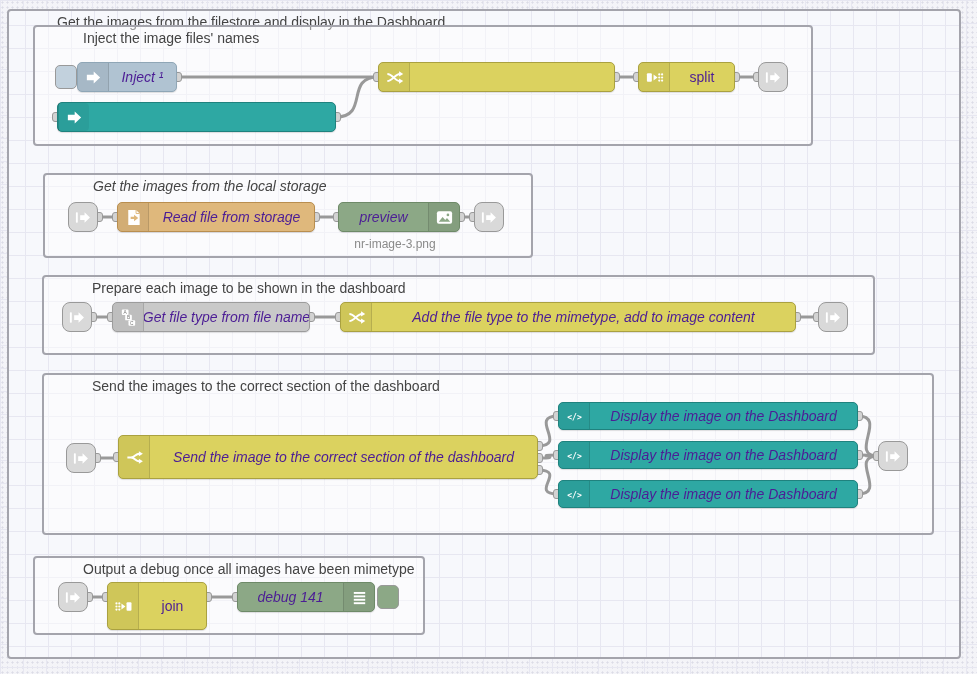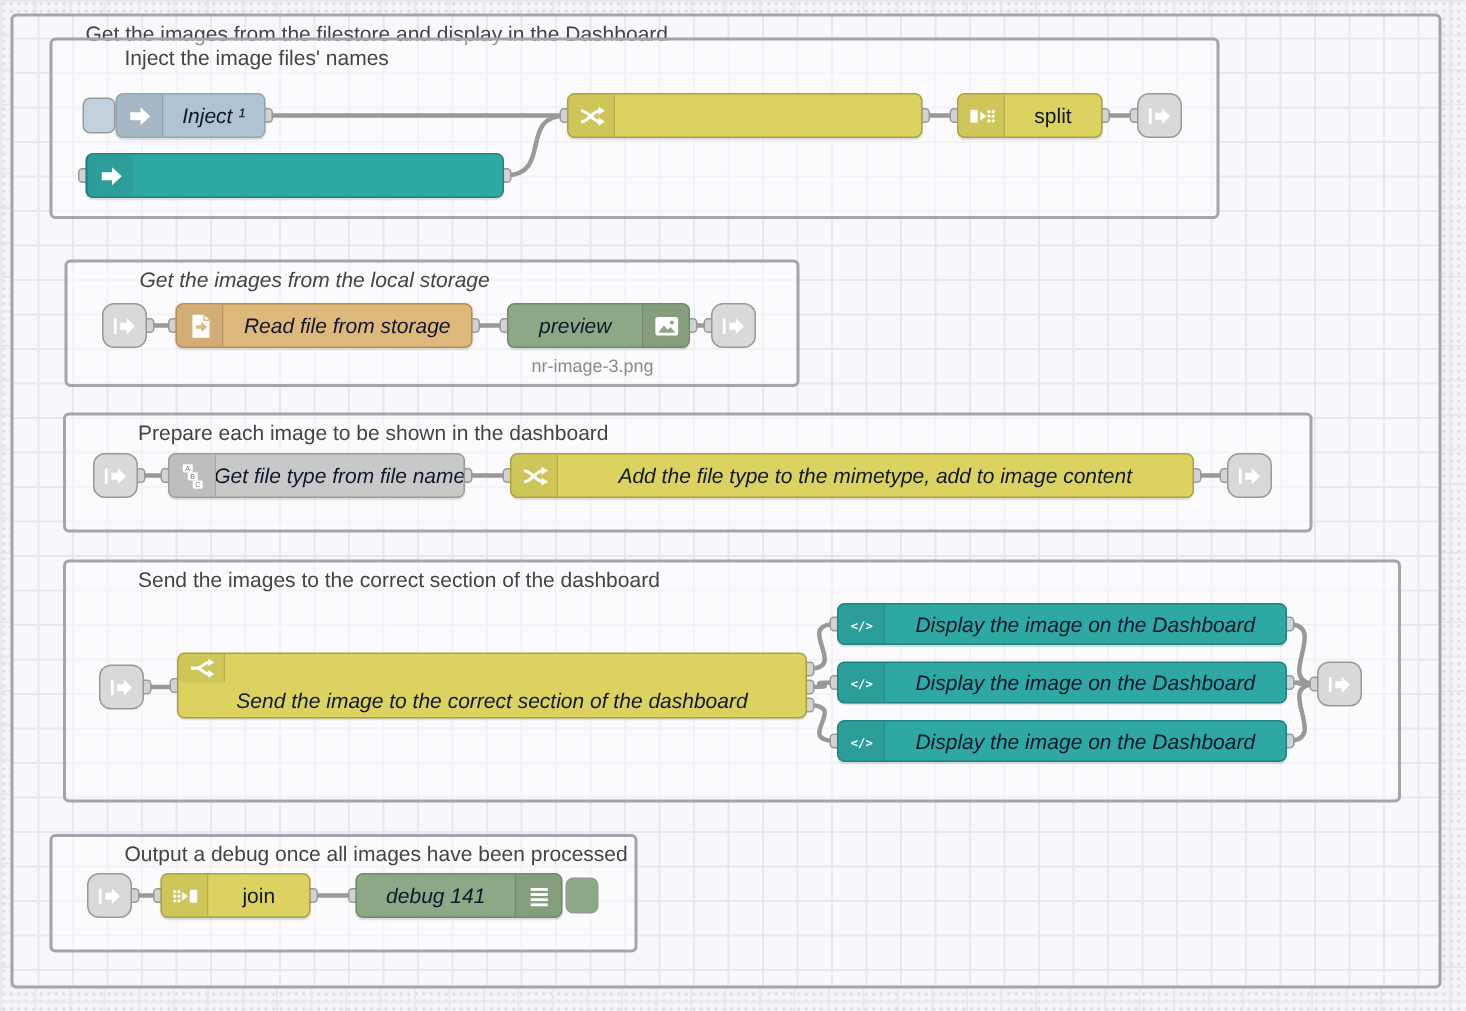--- a/index.html
+++ b/index.html
@@ -23,21 +23,21 @@
   }
   .group.inner{background:rgba(255,255,255,0.45);}
   .group-label{position:absolute;top:3px;left:8px;font-size:14px;color:#444;white-space:nowrap;margin-left:40px;}
   #wires{position:absolute;left:0;top:0;z-index:1;}
   #wires path{stroke:#999;stroke-width:3;fill:none;stroke-linecap:round;}
   .port{position:absolute;width:10px;height:10px;background:#d3d3d3;border:1px solid #999;border-radius:3px;box-sizing:border-box;z-index:2;}
   .node{position:absolute;display:flex;align-items:stretch;border-radius:5px;box-sizing:border-box;border:1px solid;box-shadow:0 1px 1px rgba(0,0,0,0.12);z-index:3;}
   .node .icon-region{width:30px;flex:none;display:flex;align-items:center;justify-content:center;background:rgba(0,0,0,0.055);}
   .icon-left{border-right:1px solid rgba(0,0,0,0.12);border-radius:4px 0 0 4px;}
   .icon-right{border-left:1px solid rgba(0,0,0,0.12);border-radius:0 4px 4px 0;}
-  .node .label{flex:1;display:flex;align-items:center;justify-content:center;font-size:14px;color:#0f172a;white-space:nowrap;padding:0 6px;overflow:hidden;}
+  .node .label{flex:1;display:flex;align-items:center;justify-content:center;font-size:14px;color:#4c1d95;white-space:nowrap;padding:0 6px;overflow:hidden;}
   .italic{font-style:italic;}
   .link-node{position:absolute;border-radius:8px;border:1.5px solid #999;background:#d9d9d9;box-sizing:border-box;display:flex;align-items:center;justify-content:center;z-index:3;}
   .btn{position:absolute;border:1.5px solid #999;border-radius:5px;box-sizing:border-box;z-index:3;}
   .status{position:absolute;font-size:12px;color:#8a8a8a;text-align:center;z-index:3;white-space:nowrap;}
 </style>
 </head>
 <body>
 
 <div id="canvas">
   <div id="groups-layer">
@@ -50,21 +50,21 @@
       <div class="group inner" style="left: 43px; top: 173px; width: 490px; height: 85px; font-style: italic;">
         <div class="group-label">Get the images from the local storage</div>
       </div>
       <div class="group inner" style="left: 42px; top: 275px; width: 833px; height: 80px;">
         <div class="group-label">Prepare each image to be shown in the dashboard</div>
       </div>
       <div class="group inner" style="left: 42px; top: 373px; width: 892px; height: 162px;">
         <div class="group-label">Send the images to the correct section of the dashboard</div>
       </div>
       <div class="group inner" style="left: 33px; top: 556px; width: 392px; height: 79px;">
-        <div class="group-label">Output a debug once all images have been processed</div>
+        <div class="group-label">Output a debug once all images have been mimetype</div>
       </div>
     </div>
   <svg id="wires" width="977" height="674">
       <path d="M177 77 L378 77"></path>
       <path d="M336 117 C369.6 117 344.4 77 378 77"></path>
       <path d="M615 77 L638 77"></path>
       <path d="M735 77 L758 77"></path>
       <path d="M98 217 L117 217"></path>
       <path d="M315 217 L338 217"></path>
       <path d="M460 217 L474 217"></path>
@@ -222,21 +222,21 @@
       <div class="link-node" style="left: 66px; top: 443px; width: 30px; height: 30px;">
         <svg width="19" height="19" viewBox="0 0 20 20">
           <rect x="2" y="4.5" width="2" height="11" rx=".8" fill="#fff"></rect>
           <path d="M6.5 7.5h4.6V4.4L16.8 10l-5.7 5.6v-3.1H6.5z" fill="#fff"></path>
         </svg>
       </div>
       <div class="port" style="left: 113px; top: 452px;"></div>
       <div class="port" style="left: 533px; top: 441px;"></div>
       <div class="port" style="left: 533px; top: 453px;"></div>
       <div class="port" style="left: 533px; top: 465px;"></div>
-      <div class="node" style="left: 118px; top: 435px; width: 420px; height: 44px; background: rgb(219, 210, 95); border-color: rgb(170, 161, 64); flex-direction: column;">
+      <div class="node" style="left: 118px; top: 435px; width: 420px; height: 44px; background: rgb(219, 210, 95); border-color: rgb(170, 161, 64);">
         <div class="icon-region icon-left">
           <svg width="19" height="19" viewBox="0 0 20 20">
             <path d="M2.5 10h4.5" stroke="#fff" stroke-width="2.1"></path>
             <path d="M6.5 10c4 0 4.5-4 8.5-4M6.5 10c4 0 4.5 4 8.5 4" stroke="#fff" stroke-width="2.1" fill="none"></path>
             <path d="M14.6 3.4v5.2l4.2-2.6z" fill="#fff"></path>
             <path d="M14.6 11.4v5.2l4.2-2.6z" fill="#fff"></path>
           </svg>
         </div>
         <div class="label italic">Send the image to the correct section of the dashboard</div>
       </div>
@@ -279,21 +279,21 @@
       </div>
       <div class="port" style="left: 83px; top: 592px;"></div>
       <div class="link-node" style="left: 58px; top: 582px; width: 30px; height: 30px;">
         <svg width="19" height="19" viewBox="0 0 20 20">
           <rect x="2" y="4.5" width="2" height="11" rx=".8" fill="#fff"></rect>
           <path d="M6.5 7.5h4.6V4.4L16.8 10l-5.7 5.6v-3.1H6.5z" fill="#fff"></path>
         </svg>
       </div>
       <div class="port" style="left: 102px; top: 592px;"></div>
       <div class="port" style="left: 202px; top: 592px;"></div>
-      <div class="node" style="left: 107px; top: 582px; width: 100px; height: 30px; background: rgb(219, 210, 95); border-color: rgb(170, 161, 64);">
+      <div class="node" style="left: 107px; top: 582px; width: 100px; height: 48px; background: rgb(219, 210, 95); border-color: rgb(170, 161, 64);">
         <div class="icon-region icon-left">
           <svg width="19" height="19" viewBox="0 0 20 20">
             <g fill="#fff">
               <circle cx="2.6" cy="6.8" r="1.15"></circle>
               <circle cx="5.6" cy="6.8" r="1.15"></circle>
               <circle cx="2.6" cy="10" r="1.15"></circle>
               <circle cx="5.6" cy="10" r="1.15"></circle>
               <circle cx="2.6" cy="13.2" r="1.15"></circle>
               <circle cx="5.6" cy="13.2" r="1.15"></circle>
             </g>

